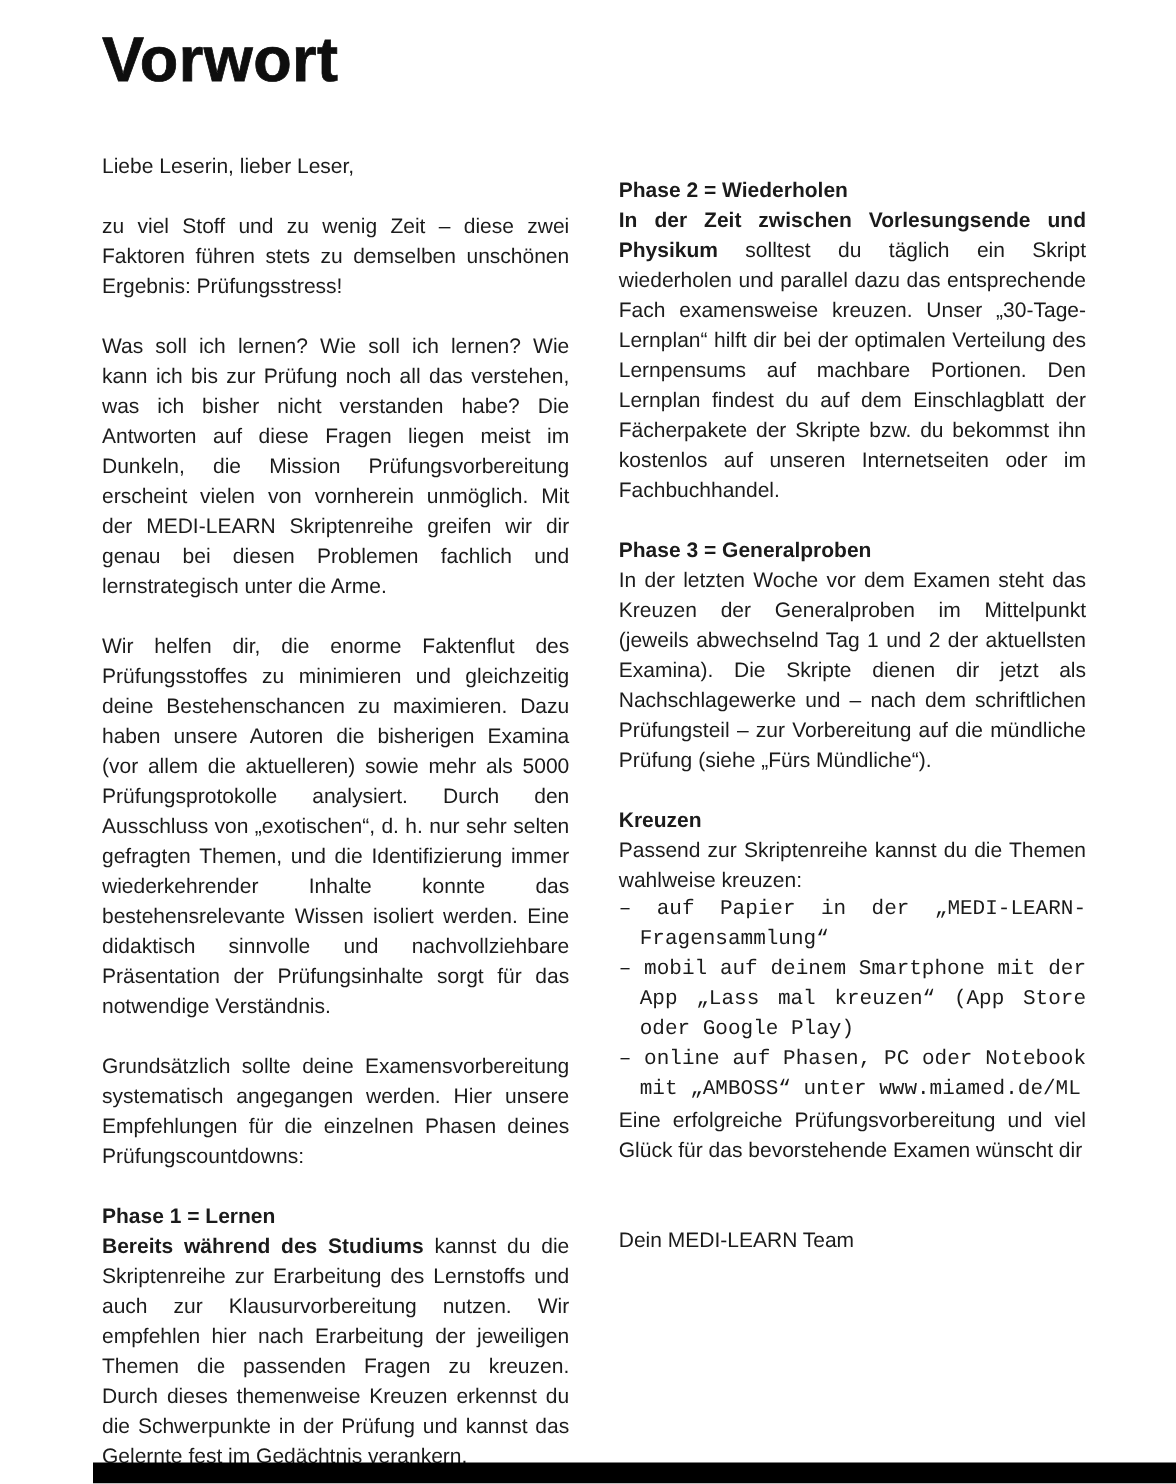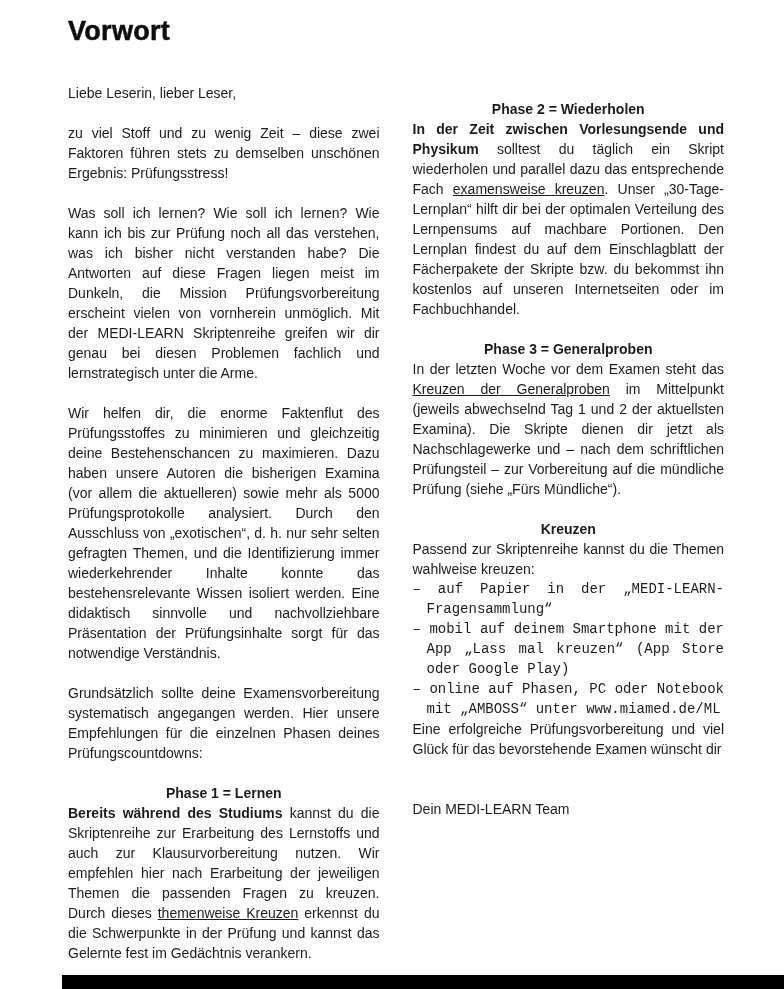--- a/index.html
+++ b/index.html
@@ -6,44 +6,44 @@
   html, body { width: 784px; height: 989px; }
   body {
     background: #ffffff;
     font-family: "Liberation Sans", "DejaVu Sans", sans-serif;
     color: #1b1b1b;
     position: relative;
     overflow: hidden;
   }
   .page { position: absolute; inset: 0; padding: 16px 60px 0 68px; }
   h1.title {
-    font-size: 27px;
+    font-size: 42px;
     font-weight: 700;
     color: #0e0e0e;
     letter-spacing: 0.3px;
     -webkit-text-stroke: 0.5px #0e0e0e;
   }
   .columns { display: flex; gap: 33px; margin-top: 36px; }
   .col {
     flex: 1 1 0;
     font-size: 14px;
     line-height: 20px;
     text-align: justify;
     hyphens: auto;
     -webkit-hyphens: auto;
   }
   .col-right { padding-top: 16px; }
   .block { margin: 0 0 20px; }
-  .heading { margin-bottom: 0; text-align: center; }
+  .heading { margin-bottom: 0; text-align: left; }
   .tight { margin-bottom: 0; }
   .list-item { margin-bottom: 0; padding-left: 14px; text-indent: -14px; font-family: Liberation Mono, monospace; }
   .spaced { margin-top: 20px; }
   .signoff { margin-top: 40px; margin-bottom: 0; }
   .b { font-weight: 700; }
-  .u { text-decoration: underline; }
+  .u { }
   .footer-bar {
     position: absolute;
     left: 62px; right: 0; bottom: 0;
     height: 14px;
     background: #000000;
   }
 </style>
 </head>
 <body>
 

